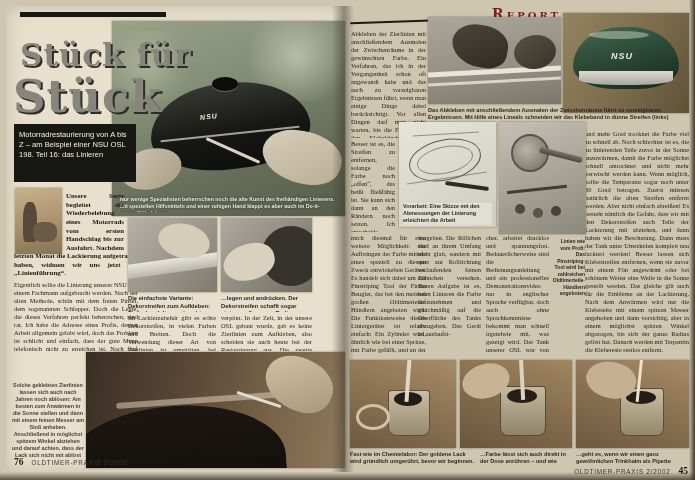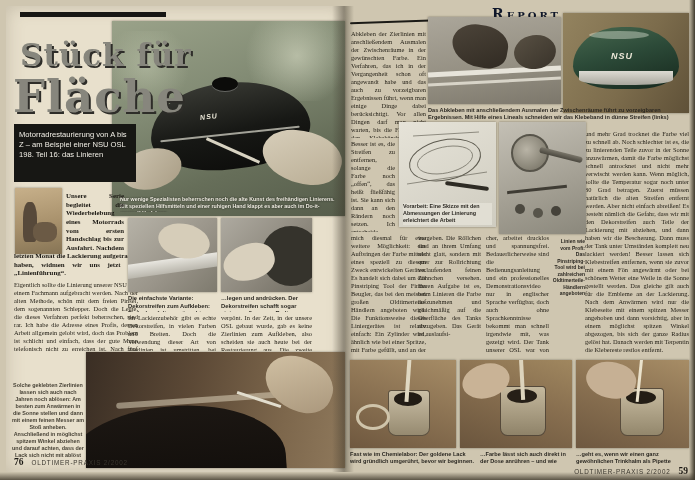--- a/index.html
+++ b/index.html
@@ -10,21 +10,21 @@
   .photo{overflow:hidden;box-shadow:0 0 2px rgba(40,35,25,.5);}
   .bd{font:6.4px/1.25 "Liberation Serif",serif;color:#262219;text-align:justify;overflow:hidden;}
   .bdb{font:bold 6.9px/1.25 "Liberation Serif",serif;color:#1c1914;text-align:justify;overflow:hidden;}
   .cap{font:bold 5.8px/1.3 "Liberation Sans",sans-serif;color:#2b2822;overflow:hidden;}
   .capw{font:bold 5.3px/1.3 "Liberation Sans",sans-serif;color:#f1eee3;text-shadow:0 0 2px rgba(0,0,0,.8);overflow:hidden;}
   .title{font-family:"DejaVu Serif",serif;font-weight:bold;color:#87867d;
          text-shadow:2px 2px 0 #2e2d29;letter-spacing:1px;line-height:1;}
   .kicker{background:#171714;color:#f2efe6;font:7.6px/1.3 "Liberation Sans",sans-serif;padding:6px 5px;}
   .foot{font:6.3px "Liberation Sans",sans-serif;letter-spacing:.8px;color:#3a362e;}
   .pnum{font:bold 9.5px "Liberation Serif",serif;color:#1c1914;}
-  .hdr{font:bold 14px "DejaVu Serif",serif;font-variant:small-caps;letter-spacing:3px;color:#0f172a;}
+  .hdr{font:bold 14px "DejaVu Serif",serif;font-variant:small-caps;letter-spacing:3px;color:#7f1d1d;}
   .emblem{font:bold italic 7px "Liberation Sans",sans-serif;color:#ece8d8;letter-spacing:1px;}
 </style>
 </head>
 <body>
 
 <div id="scan">
 
   <div class="abs page" style="left:6px;top:6px;width:339px;height:466px;"></div>
 
   <div class="abs" style="left:20px;top:12px;width:146px;height:5px;background:#171714;"></div>
@@ -36,21 +36,21 @@
     <div class="abs" style="left:100px;top:56px;width:26px;height:14px;background:#0c0c0a;border-radius:50%;box-shadow:0 1px 0 rgba(255,255,255,.25);"></div>
     <div class="abs" style="left:48px;top:112px;width:140px;height:2px;background:rgba(240,238,225,.65);transform:rotate(-6deg);border-radius:2px;"></div>
     <div class="abs emblem" style="left:88px;top:92px;transform:rotate(-7deg);">NSU</div>
     <div class="abs" style="left:150px;top:110px;width:80px;height:52px;background:linear-gradient(140deg,#d9d0bc,#b7ab92);border-radius:55% 45% 50% 50%;transform:rotate(18deg);"></div>
     <div class="abs" style="left:8px;top:128px;width:62px;height:40px;background:linear-gradient(140deg,#cfc6b2,#a99d85);border-radius:50%;transform:rotate(-14deg);"></div>
     <div class="abs" style="left:92px;top:128px;width:58px;height:3px;background:#d8d3c2;transform:rotate(24deg);"></div>
     <div class="abs capw" style="left:8px;right:8px;bottom:4px;height:16px;">Nur wenige Spezialisten beherrschen noch die alte Kunst des freihändigen Linierens. Mit speziellen Hilfsmitteln und einer ruhigen Hand klappt es aber auch im Do-it-yourself-Verfahren</div>
   </div>
 
   <div class="abs title" style="left:20px;top:40px;font-size:31px;z-index:5;">Stück für</div>
-  <div class="abs title" style="left:13px;top:74px;font-size:45px;z-index:5;">Fläche</div>
+  <div class="abs title" style="left:13px;top:74px;font-size:45px;z-index:5;">Stück</div>
 
   <div class="abs kicker" style="left:14px;top:124px;width:112px;height:46px;z-index:6;">Motorradrestaurierung von A bis Z – am Beispiel einer NSU OSL 198. Teil 16: das Linieren</div>
 
   <div class="abs photo" style="left:15px;top:188px;width:47px;height:66px;background:linear-gradient(170deg,#c7b08a 0%,#a8916c 55%,#86745า5 100%);background:linear-gradient(170deg,#c7b08a 0%,#a8916c 55%,#867455 100%);">
     <div class="abs" style="left:8px;top:14px;width:14px;height:40px;background:#57493a;border-radius:40% 40% 20% 20%;"></div>
     <div class="abs" style="left:18px;top:34px;width:24px;height:20px;background:#6b5a45;border-radius:40%;"></div>
   </div>
 
   <div class="abs bdb" style="left:66px;top:192px;width:58px;height:58px;">Unsere Serie begleitet die Wiederbelebung eines Motorrads vom ersten Handschlag bis zur Ausfahrt. Nachdem wir im</div>
   <div class="abs bdb" style="left:14px;top:252px;width:124px;height:26px;">letzten Monat die Lackierung aufgetragen haben, widmen wir uns jetzt der „Linienführung“.</div>
@@ -151,19 +151,19 @@
     <div class="abs" style="left:62px;top:-4px;width:3px;height:46px;background:#eae2cc;transform:rotate(6deg);"></div>
     <div class="abs" style="left:10px;top:2px;width:50px;height:36px;background:#c6b094;border-radius:55% 45% 50% 50%;transform:rotate(14deg);"></div>
   </div>
 
   <div class="abs cap" style="left:350px;top:451px;width:124px;height:15px;font-size:5.6px;">Fast wie im Chemielabor: Der goldene Lack wird gründlich umgerührt, bevor wir beginnen. Die…</div>
   <div class="abs cap" style="left:480px;top:451px;width:90px;height:15px;font-size:5.6px;">…Farbe lässt sich auch direkt in der Dose anrühren – und wie oben deutlich sichtbar…</div>
   <div class="abs cap" style="left:576px;top:451px;width:110px;height:15px;font-size:5.6px;">…geht es, wenn wir einen ganz gewöhnlichen Trinkhalm als Pipette benutzen</div>
 
   <div class="abs" style="left:540px;top:466px;width:148px;display:flex;justify-content:flex-end;align-items:baseline;gap:8px;">
     <span class="foot">OLDTIMER-PRAXIS 2/2002</span>
-    <span class="pnum">59</span>
+    <span class="pnum">45</span>
   </div>
 
   <div class="abs" style="left:689px;top:0;width:6px;height:480px;background:linear-gradient(90deg,rgba(45,40,30,0),#3f392c);"></div>
   <div class="abs" style="left:0;top:472px;width:695px;height:8px;background:linear-gradient(rgba(45,40,30,0),rgba(63,57,44,.8));"></div>
 
 </div>
 
 </body></html>

